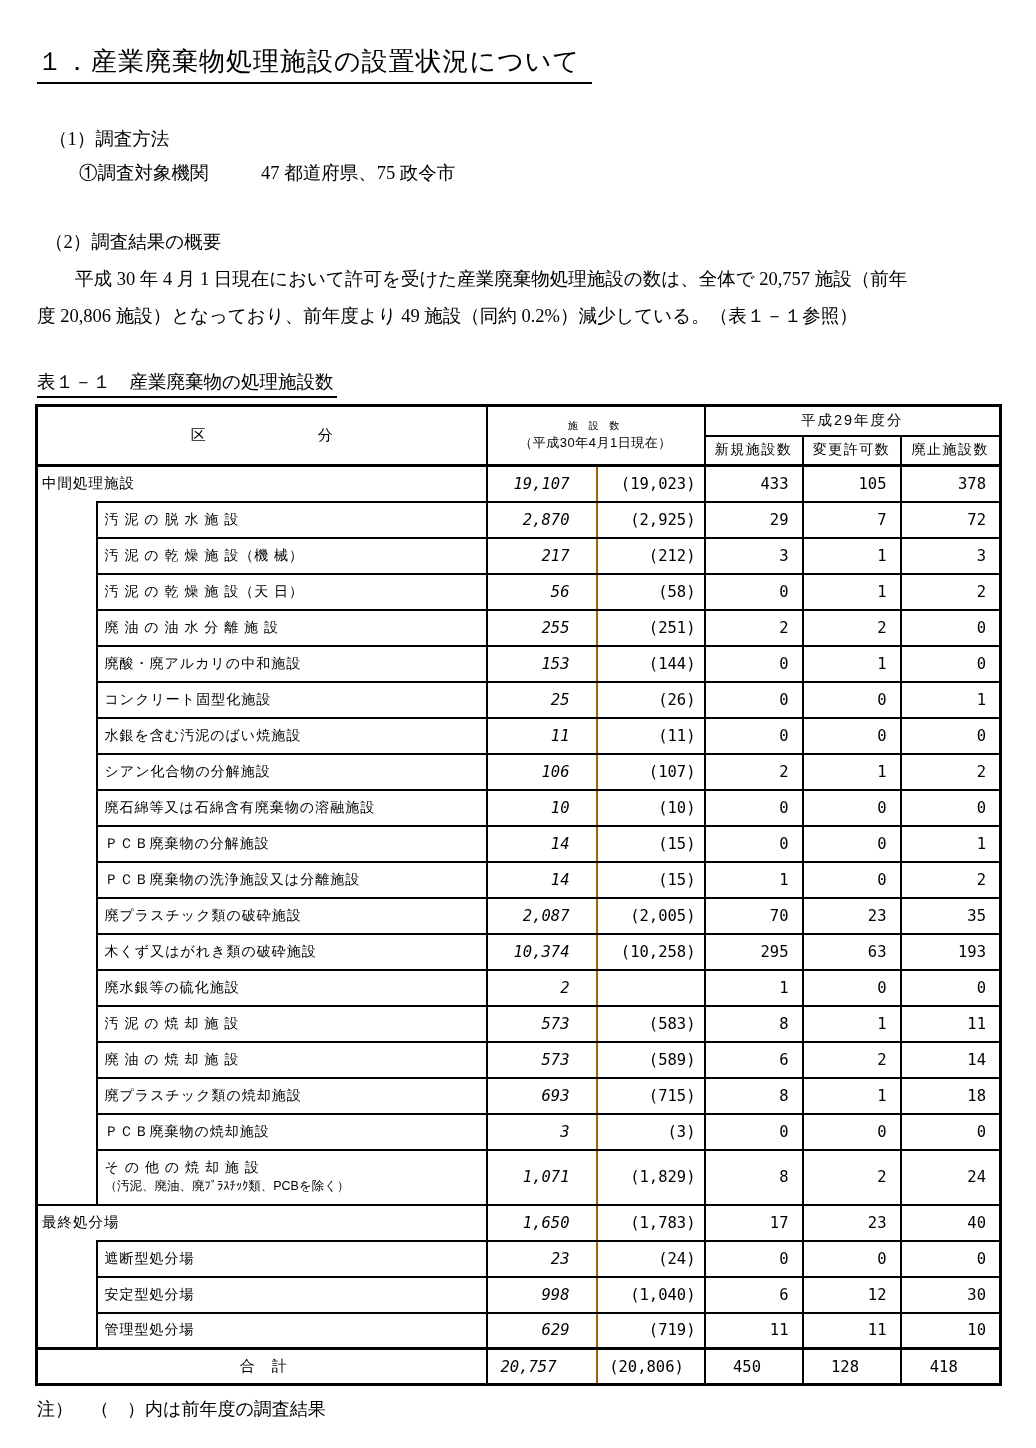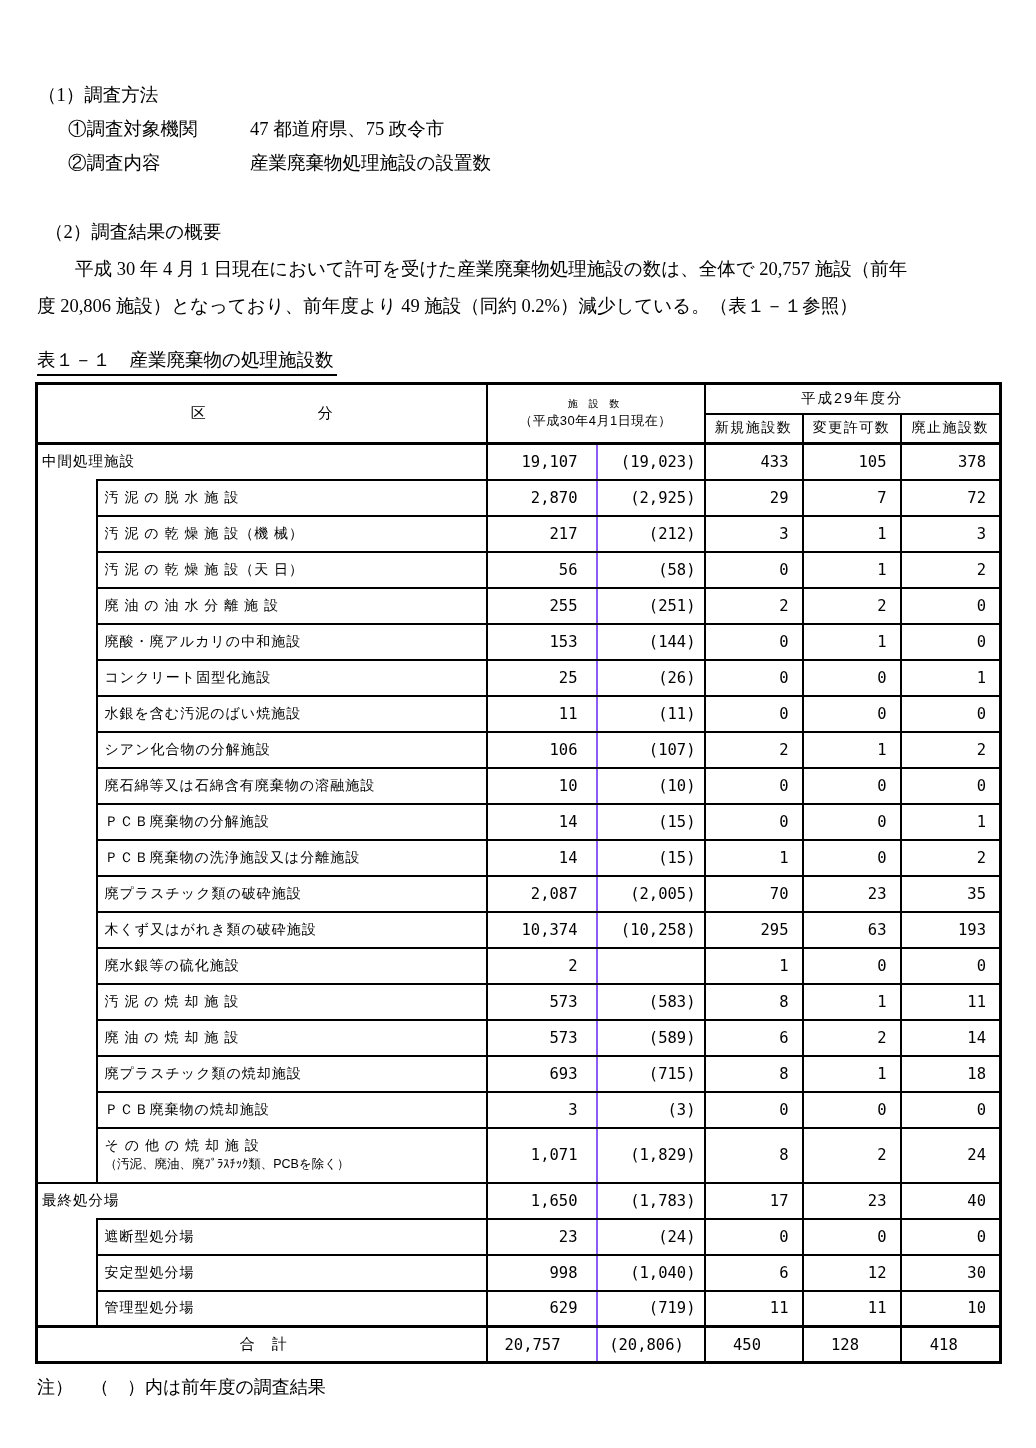--- a/index.html
+++ b/index.html
@@ -9,30 +9,30 @@
     color:#000; font-family:"Liberation Serif", serif;
     position:relative;
   }
   .page { padding:40px 35px 0 37px; }
 
   .title {
     display:inline-block; font-size:26px; font-weight:normal;
     letter-spacing:1px; border-bottom:2px solid #000;
     padding:0 12px 3px 0; margin-top:4px;
   }
-  .sec1 { margin-top:42px; margin-left:1px; }
+  .sec1 { margin-top:42px; margin-left:12px; }
   .sec-heading { font-size:18.5px; }
   .method-row { display:flex; margin-left:30px; margin-top:11px; font-size:18.5px; line-height:23px; }
   .method-label { width:182px; }
   .sec2 { margin-top:44px; margin-left:8px; }
   .para { margin-top:7px; margin-left:-8px; font-size:18.5px; line-height:37px; }
   .para-line.indent { text-indent:38px; }
 
   .caption {
-    display:inline-block; margin-top:22px; font-size:18.5px;
+    display:inline-block; margin-top:34px; font-size:18.5px;
     border-bottom:2px solid #000; padding:0 4px 2px 0;
   }
 
   table {
     border-collapse:collapse; table-layout:fixed; width:964px;
     margin-top:6px; margin-left:-2px;
     font-family:"Liberation Sans", sans-serif;
   }
   table { border:3px solid #000; }
   td { border:2px solid #000; vertical-align:middle; }
@@ -52,43 +52,40 @@
   td.label.sub { padding-left:7px; }
   td.label.parent { padding-left:4px; font-size:14.5px; }
   td.label.nobottom { border-bottom:none; }
   td.corridor { border-top:none; border-bottom:none; }
   .l2 { font-size:12.5px; letter-spacing:0; margin-top:1px; }
 
   td.num {
     text-align:right; font-size:15.5px;
     font-family:"DejaVu Sans Mono", monospace;
   }
-  td.cur  { padding-right:18px; border-right:2px solid #8b5cf6; }
+  td.cur  { padding-right:26px; border-right:2px solid #a16207;font-style:italic; }
   td.prev { padding-right:8px;  border-left:2px solid #c8c8c8; }
   td.stat { padding-right:13px; }
   tr.total td { border-top-width:3px;text-align:center; }
   tr.total td.label.parent { font-size:15px; }
 
   .note { margin-top:11px; font-size:18px; }
 </style>
 </head>
 <body>
 
 <div class="page">
 
+  <h1 class="title">１．産業廃棄物処理施設の設置状況について</h1>
 
   <div class="sec1">
     <div class="sec-heading">（1）調査方法</div>
     <div class="method-row">
       <span class="method-label">①調査対象機関</span>
       <span class="method-value">47 都道府県、75 政令市</span>
-    </div>
-    <div class="method-row">
-      <span class="method-label">②調査内容</span>
-      <span class="method-value">産業廃棄物処理施設の設置数</span>
     </div>
   </div>
 
   <div class="sec2">
     <div class="sec-heading">（2）調査結果の概要</div>
     <div class="para">
       <div class="para-line indent">平成 30 年 4 月 1 日現在において許可を受けた産業廃棄物処理施設の数は、全体で 20,757 施設（前年</div>
       <div class="para-line">度 20,806 施設）となっており、前年度より 49 施設（同約 0.2%）減少している。（表１－１参照）</div>
     </div>
   </div>

